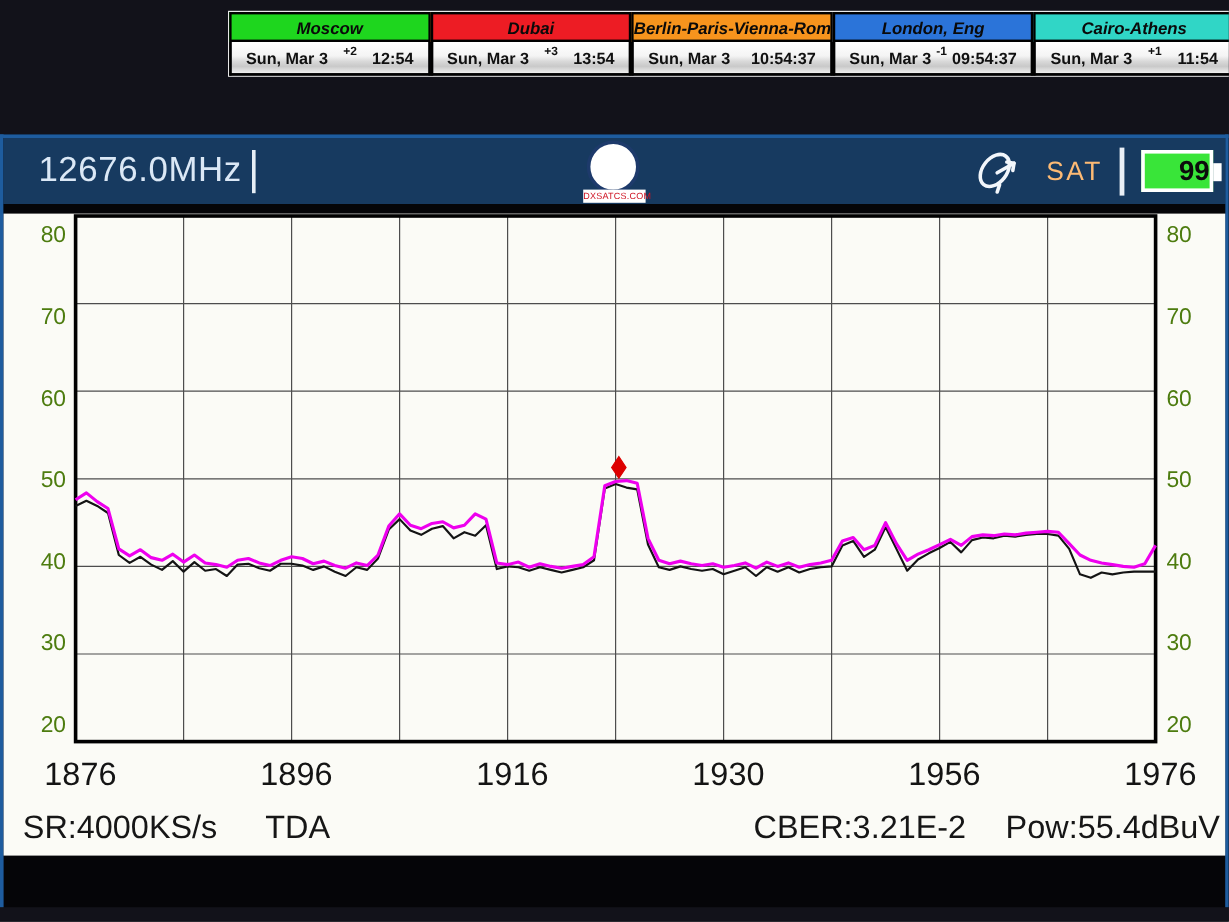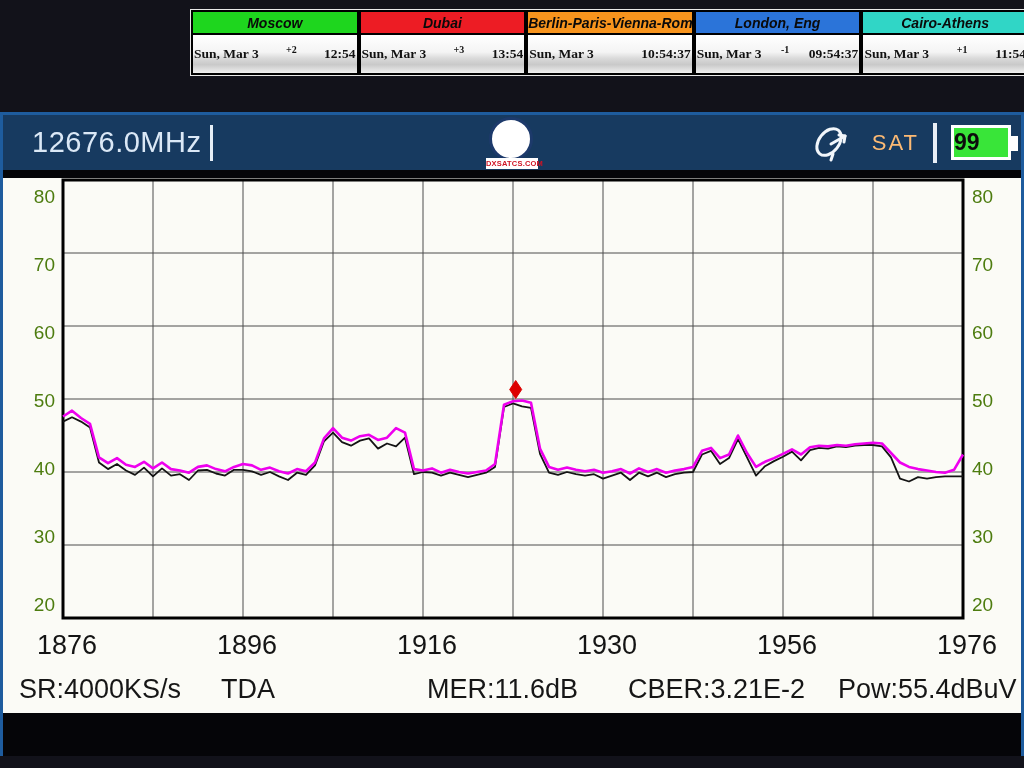--- a/index.html
+++ b/index.html
@@ -7,43 +7,43 @@
               font-family:"Liberation Sans", sans-serif; }
   .app { position:relative; width:1024px; height:768px; background:#12121a; }
 
   
   .clock { position:absolute; left:190px; top:9px; width:840px;
            border-collapse:separate; border-spacing:0; table-layout:fixed;
            border:1px solid #e8e8e8; }
   .clock th { height:25px; border:2px solid #000; font-size:14px; font-weight:bold;
               font-style:italic; color:#0a0a0a; text-align:center; overflow:hidden;
               white-space:nowrap; }
-  .clock td { height:40px; border:2px solid #000; border-top:none; padding:0 1px;
+  .clock td { height:28px; border:2px solid #000; border-top:none; padding:0 12px;
               background:linear-gradient(#ffffff 0%, #f4f4f4 45%, #d9d9d9 62%, #c9c9c9 78%, #efefef 100%);
-              font-size:13.5px; font-weight:bold; color:#111; white-space:nowrap;font-family:Liberation Serif, serif; }
+              font-size:13.5px; font-weight:bold; color:#111; white-space:nowrap; }
   .cellrow { display:flex; align-items:center; justify-content:space-between; height:100%; }
   .tzoff { font-size:10px; font-weight:bold; position:relative; top:-5px; min-width:16px; text-align:center; }
 
   
   .panel { position:absolute; left:0; top:112px; width:1024px; height:644px;
            background:#050508; border:3px solid #1e5c9e; border-bottom:none; }
   .hdr { position:relative; height:55px; background:#173a60; display:flex; align-items:center; }
   .freq { color:#dbe8f6; font-size:29px; letter-spacing:0.5px; margin-left:29px; }
   .cursorbar { width:3px; height:36px; background:#e6eef6; margin-left:9px; }
   .logo { position:absolute; left:50%; top:1px; transform:translateX(-50%); width:52px; height:54px; }
   .logo .ring { position:absolute; left:3px; top:1px; width:44px; height:44px; border-radius:50%;
                 background:#fff; border:3px solid #1d3a6b; }
   .logo .band { position:absolute; left:0; bottom:1px; width:52px; height:11px; background:#fff;
-                color:#cf1323; font-size:7.5px; font-weight:bold; text-align:center; line-height:11px;
+                color:#cf1323; font-size:7.5px; font-weight:normal; text-align:center; line-height:11px;
                 letter-spacing:0.2px; }
   .hdr-right { position:absolute; right:10px; top:0; height:55px; display:flex; align-items:center; gap:14px; }
   .sat { color:#fdba74; font-size:22px; letter-spacing:2px; }
   .vsep { width:4px; height:40px; background:#e9eff6; }
   .battery { position:relative; width:60px; height:35px; border:3px solid #fff; background:#39e539;
-             display:flex; align-items:center; justify-content:flex-start;
+             display:flex; align-items:center; justify-content:flex-end;
              font-size:23px; font-weight:bold; color:#0c0c0c; }
   .battery .nub { position:absolute; right:-10px; top:8px; width:7px; height:15px; background:#fff; }
 
   .gapstrip { height:8px; background:#050508; }
 
   
   .chartpanel { position:relative; width:1018px; height:535px; background:#fbfbf6; color:#111; }
   #plot-svg { position:absolute; left:0; top:0; }
   .ylab { position:absolute; font-size:19px; color:#4d7c0f; line-height:28px; }
   .ylab.left  { width:50px; text-align:right; left:2px; }
@@ -204,20 +204,19 @@
           <div class="xlab" style="left: -6px;">1876</div>
           <div class="xlab" style="left: 174px;">1896</div>
           <div class="xlab" style="left: 354px;">1916</div>
           <div class="xlab" style="left: 534px;">1930</div>
           <div class="xlab" style="left: 714px;">1956</div>
           <div class="xlab" style="left: 894px;">1976</div>
         </div>
       <div class="statusrow">
         <span class="st-sr">SR:4000KS/s</span>
         <span class="st-mode">TDA</span>
-        <span class="st-mer">MER:11.6dB</span>
         <span class="st-cber">CBER:3.21E-2</span>
         <span class="st-pow">Pow:55.4dBuV</span>
       </div>
     </div>
 
   </div>
 </div>
 
 </body></html>

